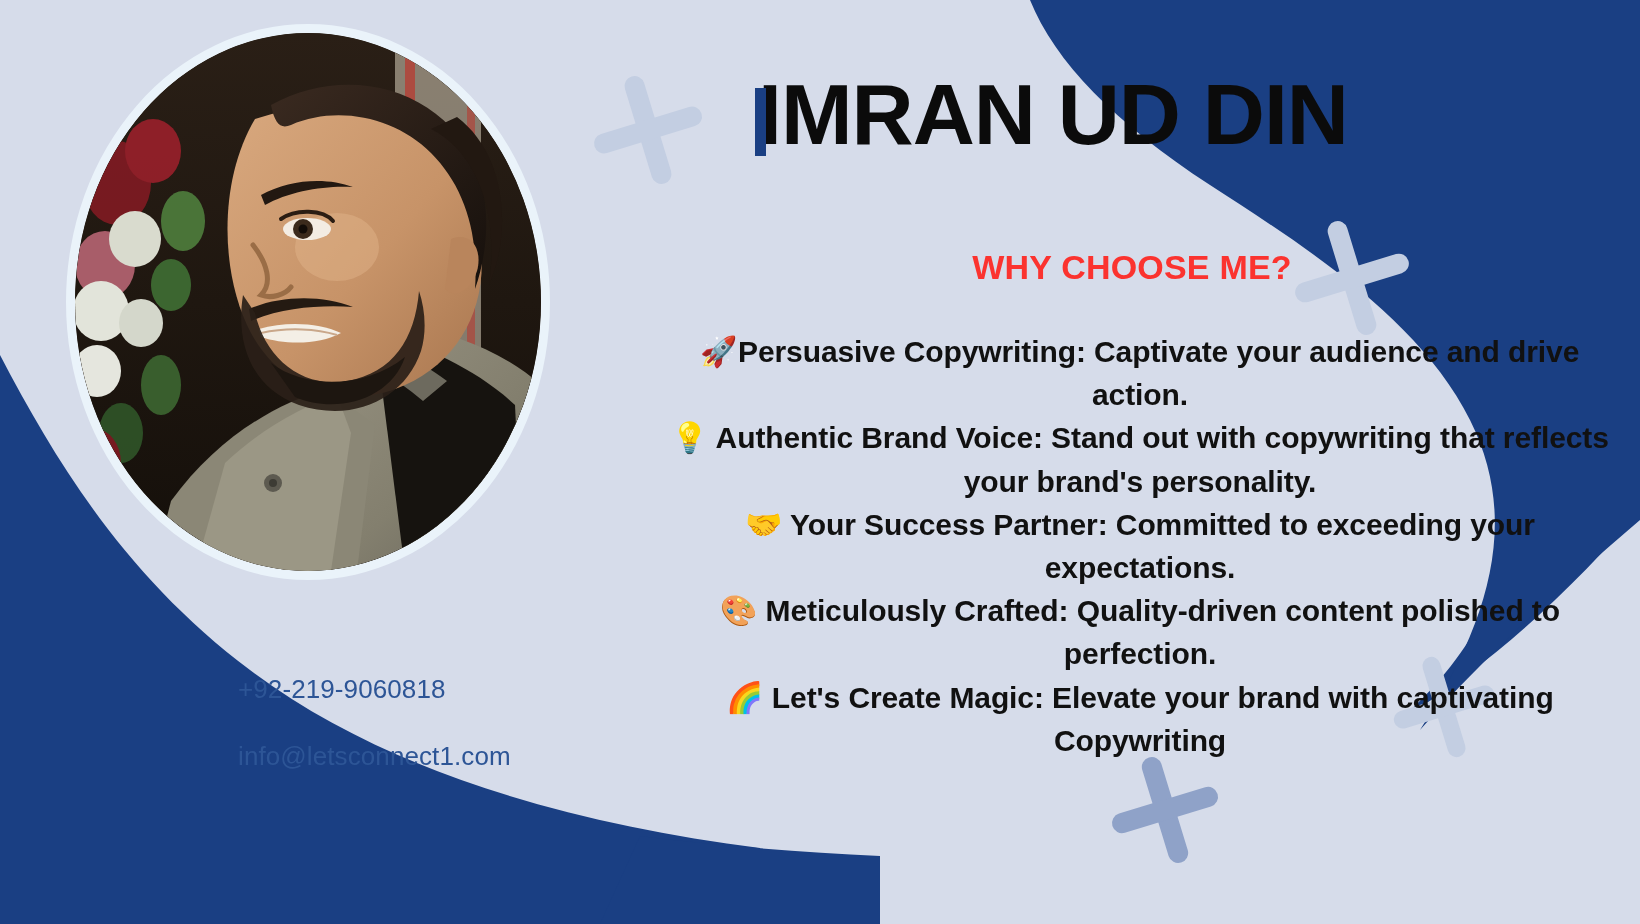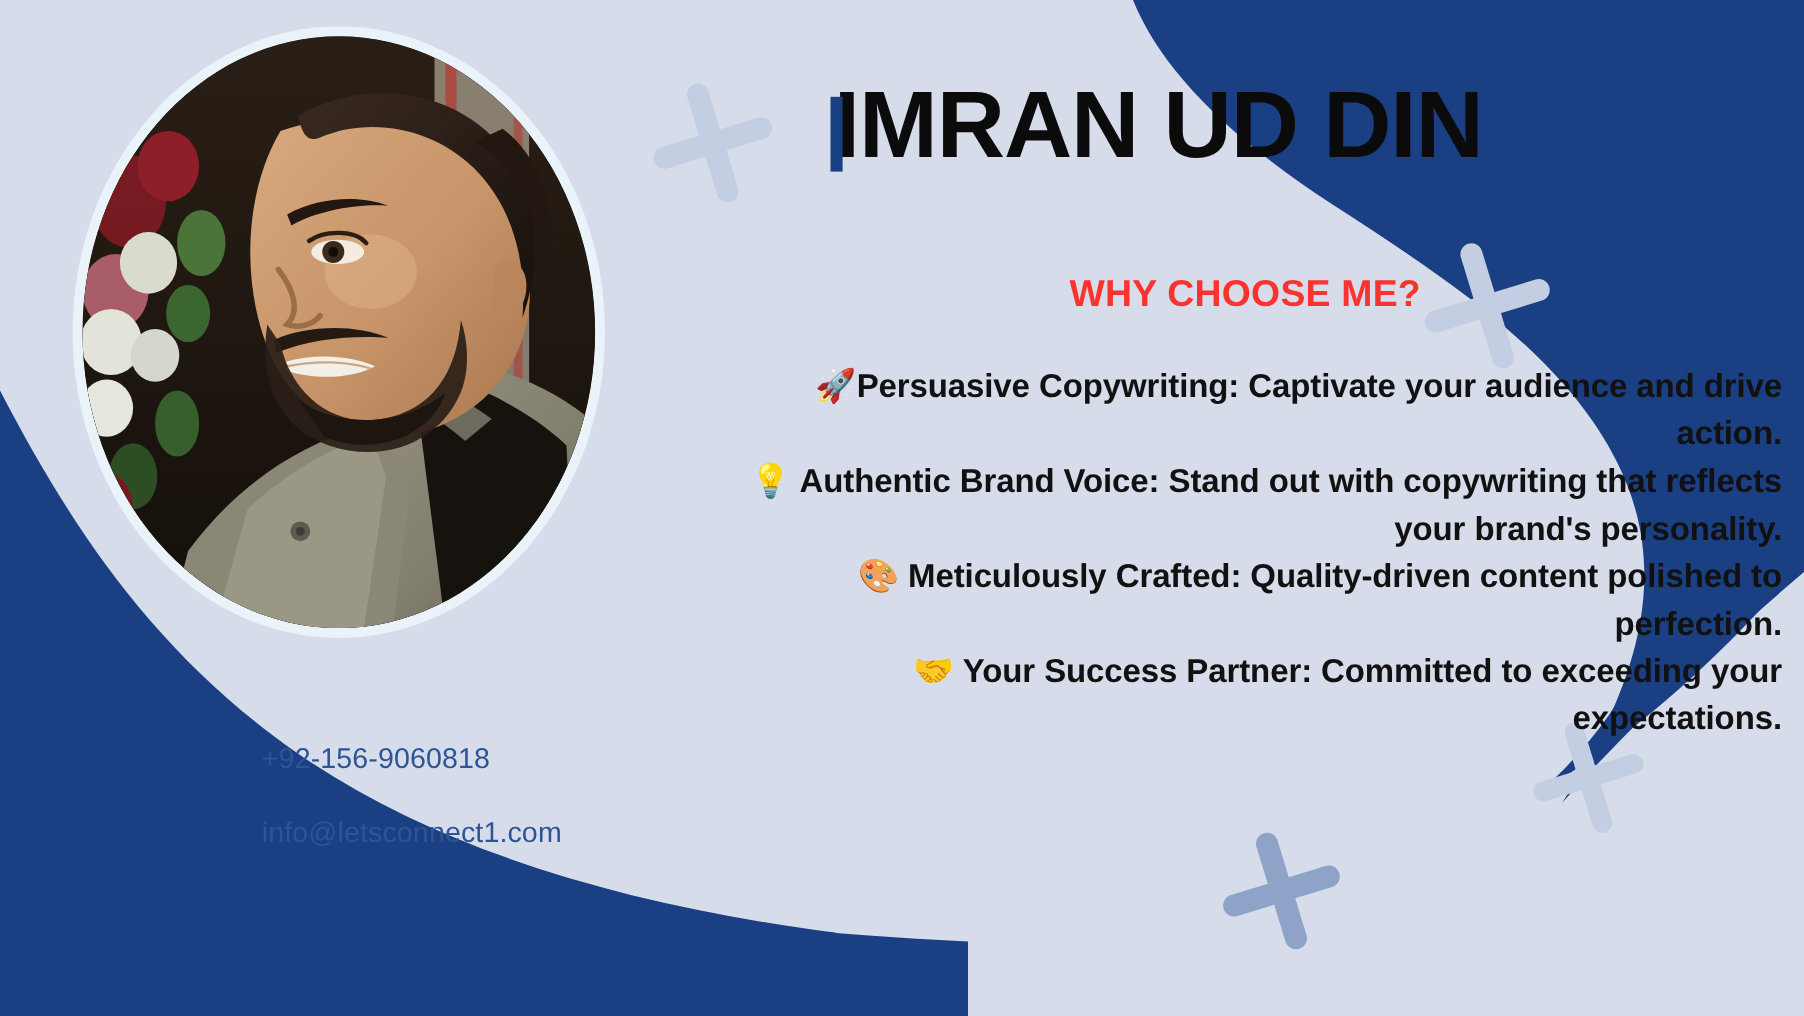--- a/index.html
+++ b/index.html
@@ -139,21 +139,21 @@
     font-weight:bold;
     color:#FB332F;
     letter-spacing:0.2px;
     margin-left:44px;
   }
 
   .benefits {
     position:absolute;
     left:20px; top:330px;
     width:960px;
-    text-align:right;
+    text-align:center;
   }
   .benefit {
     font-family:"Liberation Sans", sans-serif;
     font-size:30px;
     font-weight:bold;
     color:#111111;
     line-height:1.44;
     letter-spacing:-0.1px;
   }
   .emoji {
@@ -276,21 +276,21 @@
           <path d="M168 262 C160 312 178 356 224 372 C278 390 330 366 346 318 C352 298 350 276 344 258 C340 306 318 340 272 348 C226 356 190 324 180 280 Z" fill="#2a2018" opacity="0.92"></path>
           <path d="M196 330 C230 356 290 356 330 324 C316 366 262 382 220 364 Z" fill="#1d1610"></path>
 
           <circle cx="198" cy="450" r="9" fill="#5d5a50"></circle>
           <circle cx="198" cy="450" r="4" fill="#3d3b34"></circle>
         </svg>
       </div>
     </div>
 
 
-    <div class="contact-line contact-phone">+92-156-9060818</div>
+    <div class="contact-line contact-phone">+92-219-9060818</div>
     <div class="contact-line contact-email">info@letsconnect1.com</div>
   </div>
 
   <div class="right-col">
 
     <div class="name-block">
       <div class="headline-row name-line">
         <span class="accent-bar"></span>
         <span class="name-text">IMRAN UD DIN</span>
       </div>
@@ -301,21 +301,24 @@
     </div>
 
     <div class="benefits">
       <p class="benefit">
         <span class="emoji">🚀</span><span>Persuasive Copywriting: Captivate your audience and drive action.</span>
       </p>
       <p class="benefit">
         <span class="emoji">💡</span> <span>Authentic Brand Voice: Stand out with copywriting that reflects your brand's personality.</span>
       </p>
       <p class="benefit">
+        <span class="emoji">🤝</span> <span>Your Success Partner: Committed to exceeding your expectations.</span>
+      </p>
+      <p class="benefit">
         <span class="emoji">🎨</span> <span>Meticulously Crafted: Quality-driven content polished to perfection.</span>
       </p>
       <p class="benefit">
-        <span class="emoji">🤝</span> <span>Your Success Partner: Committed to exceeding your expectations.</span>
+        <span class="emoji">🌈</span> <span>Let's Create Magic: Elevate your brand with captivating Copywriting</span>
       </p>
     </div>
   </div>
 
 </div>
 
 </body></html>

